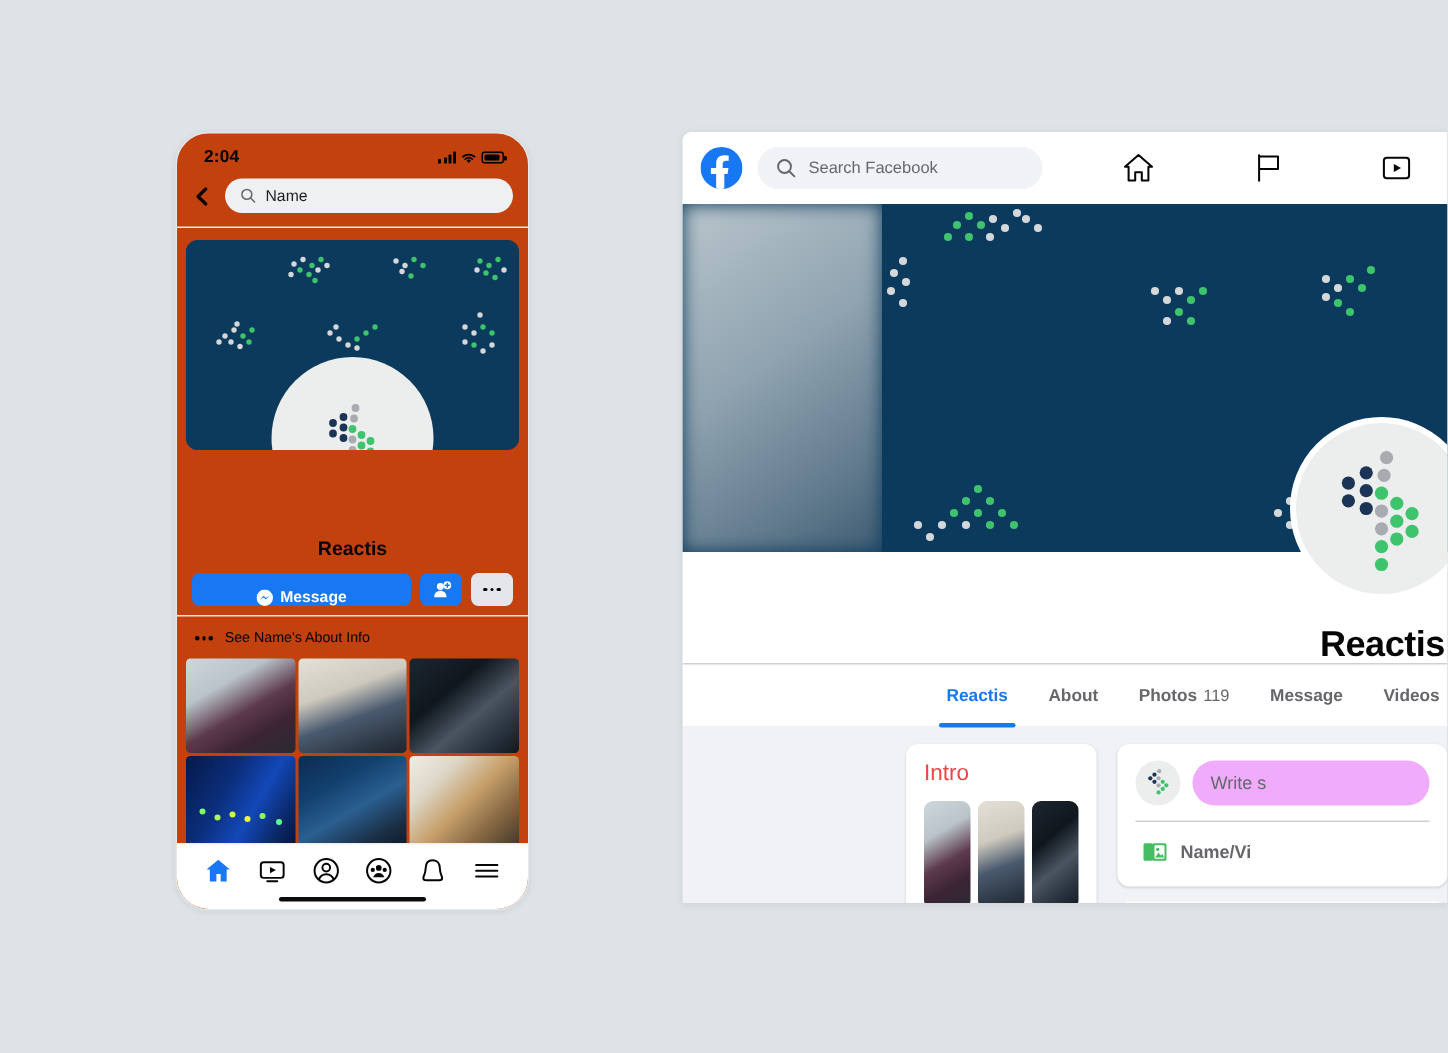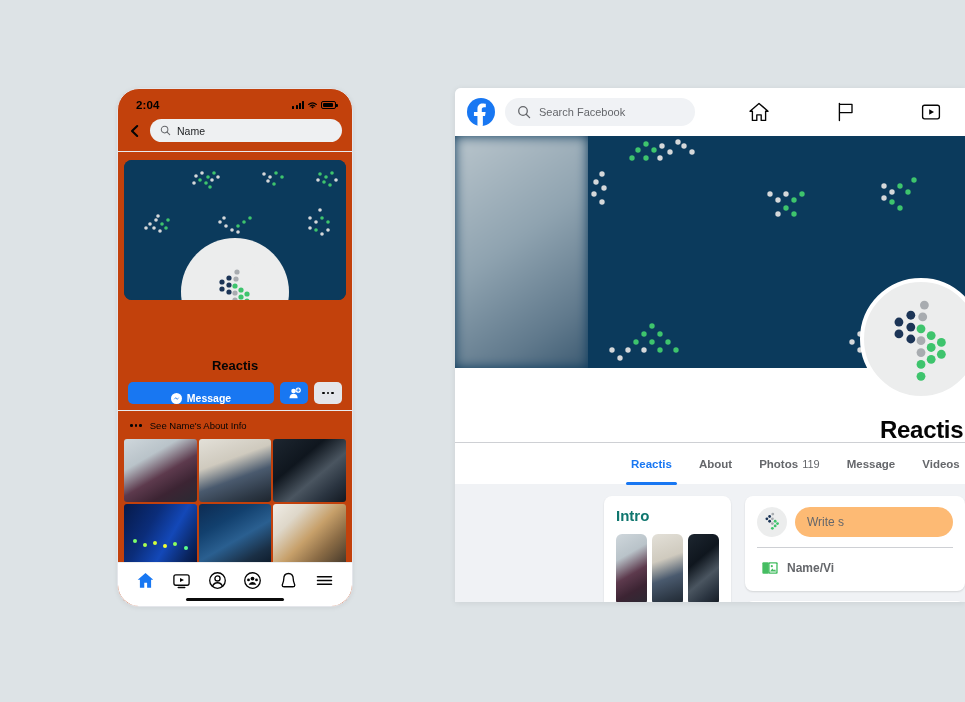--- a/index.html
+++ b/index.html
@@ -148,32 +148,32 @@
   .d-tab.active { color: #1877f2; }
   .d-tab.active::after {
     content: ''; position: absolute; left: 6px; right: 6px; bottom: 0;
     height: 3px; background: #1877f2; border-radius: 2px;
   }
   .d-tab .cnt { font-weight: 400; color: #65676b; margin-left: 4px; font-size: 11px; }
 
   .d-body { display: flex; gap: 14px; padding: 12px 0 0 149px; }
   .card { background: #fff; border-radius: 8px; box-shadow: 0 1px 2px rgba(0,0,0,0.12); }
   .intro-card { width: 253px; padding: 11px 12px 12px 12px; }
-  .intro-title { font-size: 15px; font-weight: 700; color: #0f766e; margin-bottom: 10px; }
+  .intro-title { font-size: 15px; font-weight: 400; color: #ef4444; margin-bottom: 10px; }
   .intro-photos { display: grid; grid-template-columns: repeat(3, 1fr); gap: 5px; }
   .intro-photos .cell { height: 72px; border-radius: 6px; overflow: hidden; position: relative; }
 
   .composer-card { width: 220px; padding: 11px 12px; }
   .composer-top { display: flex; align-items: center; gap: 8px; }
   .composer-avatar {
     width: 30px; height: 30px; border-radius: 50%; background: #eceded;
     display: flex; align-items: center; justify-content: center; flex: 0 0 auto;
   }
   .composer-input {
-    flex: 1; height: 30px; background: #fdba74; border-radius: 16px;
+    flex: 1; height: 30px; background: #f0abfc; border-radius: 16px;
     display: flex; align-items: center; padding: 0 12px;
     font-size: 12px; color: #65676b;
   }
   .composer-div { height: 1px; background: #ced0d4; margin: 10px 0 8px 0; }
   .composer-act { display: flex; align-items: center; gap: 8px; padding: 3px 4px; }
   .composer-act .lbl { font-size: 12px; font-weight: 600; color: #65676b; }
   .card-stub { width: 220px; height: 28px; margin-top: 10px; }
 
   
   .ph1 { background: linear-gradient(150deg,#cfd7dc 0%,#b9c3c9 30%,#5d3a4d 55%,#3c2433 75%,#2a2a33 100%); }

